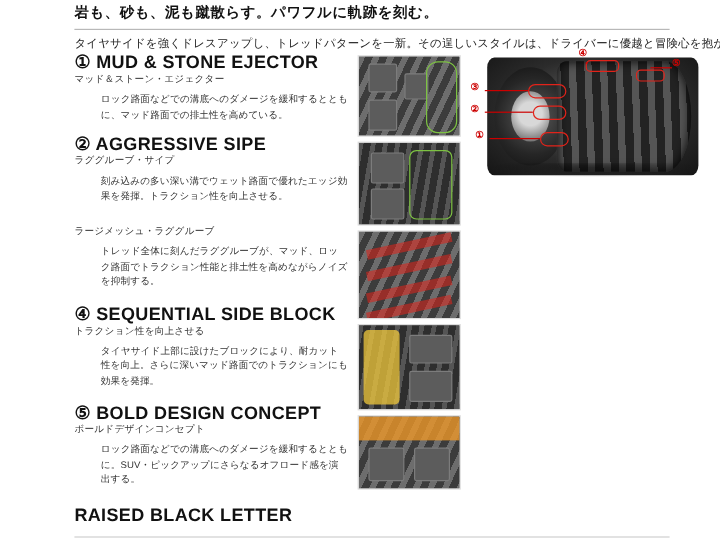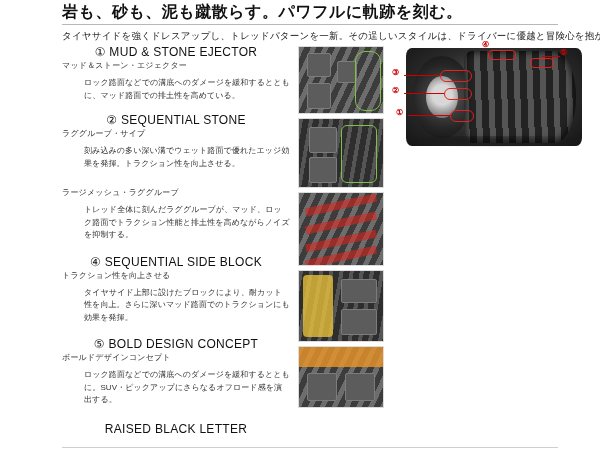--- a/index.html
+++ b/index.html
@@ -9,39 +9,38 @@
     font-family:"Liberation Sans", sans-serif;
     color:#1a1a1a;
     overflow:hidden;
   }
   .page{position:relative;width:600px;height:450px;box-sizing:border-box;}
   .side-bar{position:absolute;left:0;top:0;width:62px;height:450px;background:#ffffff;}
   .content{position:absolute;left:62px;top:0;width:538px;height:450px;}
 
   .headline{
     position:absolute;left:0;top:2px;width:498px;height:20px;
-    font-size:16px;font-weight:bold;letter-spacing:0.5px;color:#111;
+    font-size:12px;font-weight:bold;letter-spacing:0.5px;color:#111;
     white-space:nowrap;
   }
   .rule{
     position:absolute;left:0;top:24px;width:496px;height:0;
     border-top:1px solid #b8b8b8;
   }
   .subhead{
     position:absolute;left:0;top:30px;width:496px;
     font-size:9.5px;color:#222;letter-spacing:0.2px;white-space:nowrap;
   }
 
   
   .features{position:absolute;left:0;top:46px;width:228px;}
   .feature{margin-bottom:7px;}
   .f-title{
-    font-size:12px;font-weight:normal;letter-spacing:0.3px;color:#111;
+    font-size:15px;font-weight:bold;letter-spacing:0.3px;color:#111;
     line-height:13px;
-    text-align:center;
   }
   .f-sub{
     font-size:8px;color:#333;line-height:12px;margin-top:1px;letter-spacing:0.2px;
   }
   .f-body{
     font-size:8px;color:#333;line-height:12.5px;margin-top:5px;letter-spacing:0.1px;margin-left:22px;
   }
 
   
   .photos{position:absolute;left:236px;top:46px;width:86px;}
@@ -131,21 +130,21 @@
 
     <div class="features">
 
       <div class="feature">
         <div class="f-title">① MUD &amp; STONE EJECTOR</div>
         <div class="f-sub">マッド＆ストーン・エジェクター</div>
         <div class="f-body">ロック路面などでの溝底へのダメージを緩和するとともに、マッド路面での排土性を高めている。</div>
       </div>
 
       <div class="feature" style="margin-top:12px;">
-        <div class="f-title">② SEQUENTIAL STONE</div>
+        <div class="f-title">② AGGRESSIVE SIPE</div>
         <div class="f-sub">ラググルーブ・サイプ</div>
         <div class="f-body">刻み込みの多い深い溝でウェット路面で優れたエッジ効果を発揮。トラクション性を向上させる。</div>
       </div>
 
       <div class="feature" style="margin-top:17px;">
         <div class="f-sub">ラージメッシュ・ラググルーブ</div>
         <div class="f-body">トレッド全体に刻んだラググルーブが、マッド、ロック路面でトラクション性能と排土性を高めながらノイズを抑制する。</div>
       </div>
 
       <div class="feature" style="margin-top:14px;">

